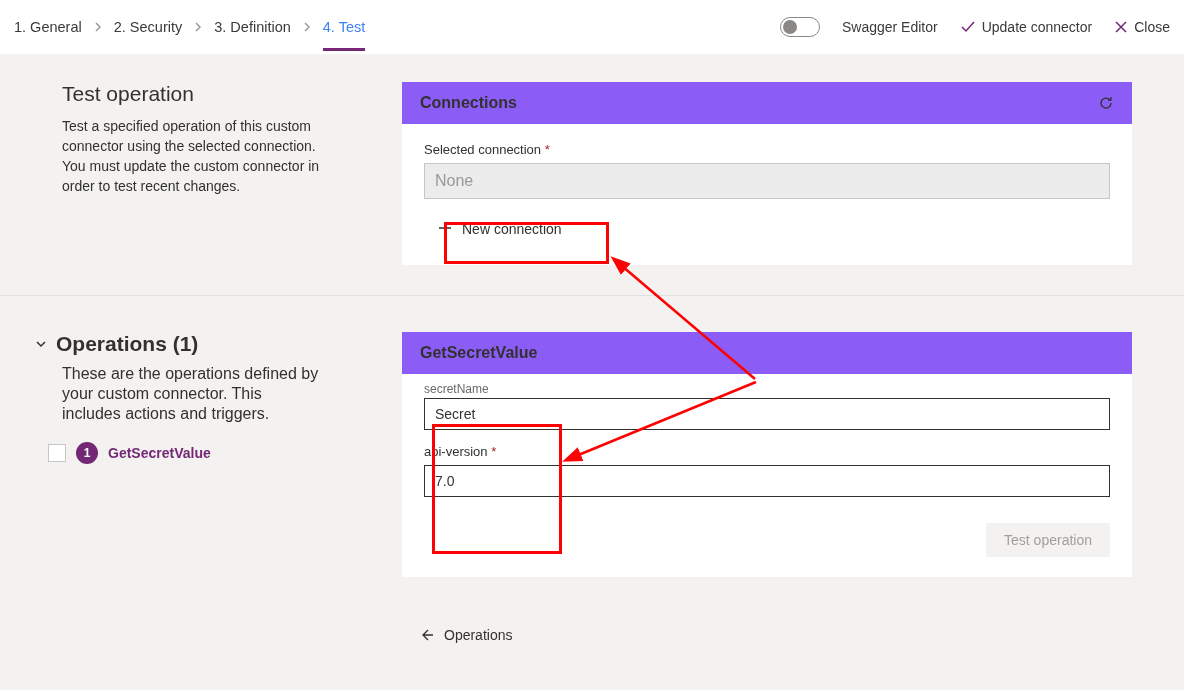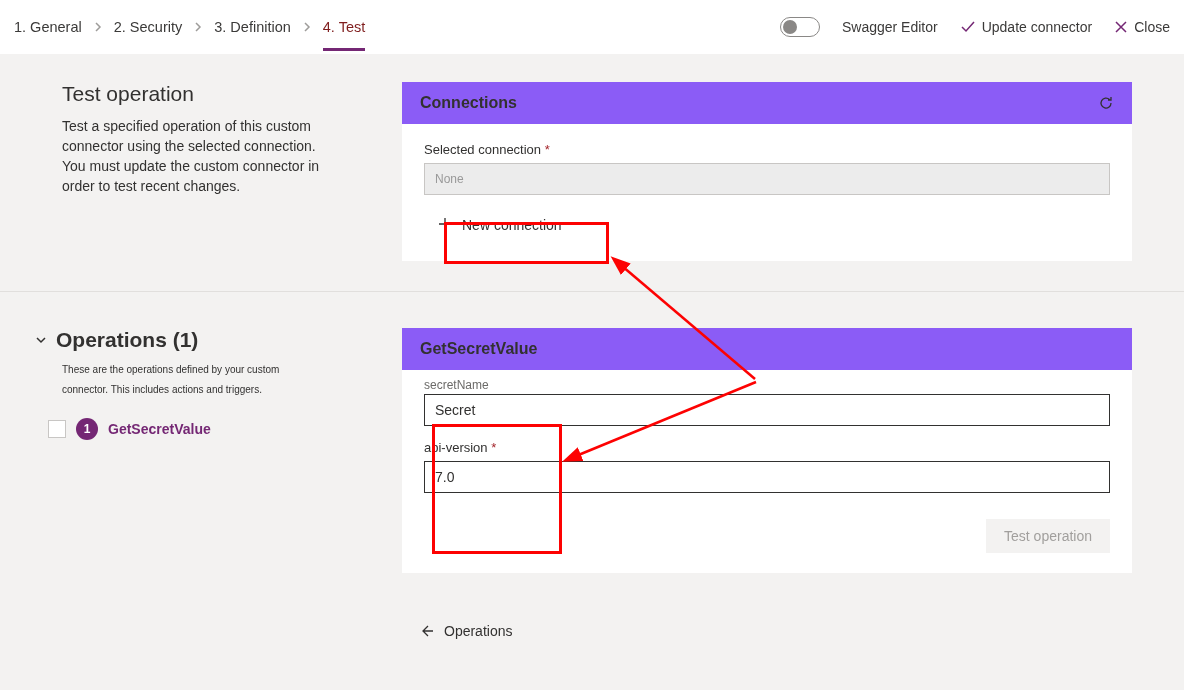--- a/index.html
+++ b/index.html
@@ -7,21 +7,21 @@
   .topbar {
     background: #fff;
     display: flex;
     align-items: center;
     height: 54px;
     padding: 0 14px;
     border-bottom: 1px solid #fff;
   }
   .breadcrumb { display: flex; align-items: center; gap: 10px; flex: 1; }
   .step { color: #3b3a39; font-size: 14.5px; cursor: pointer; }
-  .step.active { color: #7f1d1d; font-weight: 400; }
+  .step.active { color: #3b82f6; font-weight: 400; }
   .step-underline { position: relative; }
   .step-underline::after {
     content: ""; position: absolute; left: 0; right: 0; bottom: -16px;
     height: 3px; background: #742774;
   }
   .chev { color: #9e9c9a; }
   .right-actions { display: flex; align-items: center; gap: 22px; color: #3b3a39; }
   .toggle {
     width: 40px; height: 20px; border: 1px solid #8a8886; border-radius: 20px;
     position: relative; background: #fff;
@@ -48,40 +48,40 @@
     background: #8b5cf6; color: #323130; font-weight: 600; font-size: 16px;
     padding: 12px 18px; display: flex; align-items: center; justify-content: space-between;
   }
   .panel-body { padding: 18px 22px 20px 22px; }
 
   .form-label { font-size: 13px; color: #323130; margin-bottom: 6px; display: block; }
   .req::after { content: " *"; color: #a4262c; }
   .cutoff { font-size: 11px; color: #6b6a68; text-decoration: line-through; display: block; margin-bottom: 2px; }
   .dropdown {
     border: 1px solid #c8c6c4; background: #ececec; color: #999;
-    padding: 8px 10px; font-size: 12px;
+    padding: 8px 10px; font-size: 16px;
   }
   .text-input {
     border: 1px solid #323130; background: #fff; color: #323130;
     padding: 7px 10px; font-size: 14px; width: 100%; outline: none;
   }
   .new-conn {
     display: inline-flex; align-items: flex-start; gap: 10px;
     margin-top: 14px; padding: 8px 14px; font-size: 14px; color: #323130;
     cursor: pointer;
   }
   .plus { width: 14px; height: 14px; stroke: #323130; }
 
   .refresh-icon { width: 16px; height: 16px; }
 
   .divider { border-top: 1px solid #e1dfdd; margin: 30px 0 36px 0; }
 
   .ops-head { display: flex; align-items: center; gap: 8px; font-size: 21px; font-weight: 700; margin-bottom: 8px; margin-left: -28px; }
   .chev-down { width: 14px; height: 14px; }
-  .ops-desc { font-size: 10px; line-height: 20px; max-width: 260px; margin-bottom: 18px; }
+  .ops-desc { font-size: 16px; line-height: 20px; max-width: 260px; margin-bottom: 18px; }
   .op-row { display: flex; align-items: center; gap: 10px; margin-left: -14px; }
   .op-checkbox { width: 18px; height: 18px; border: 1px solid #c8c6c4; background: #fff; }
   .op-badge {
     width: 22px; height: 22px; border-radius: 50%; background: #742774; color: #fff;
     display: inline-flex; align-items: center; justify-content: center; font-size: 12px; font-weight: 600;
   }
   .op-name { color: #742774; font-weight: 600; font-size: 14px; }
 
   .btn-test {
     float: right; background: #f3f2f1; color: #a19f9d; border: none;

